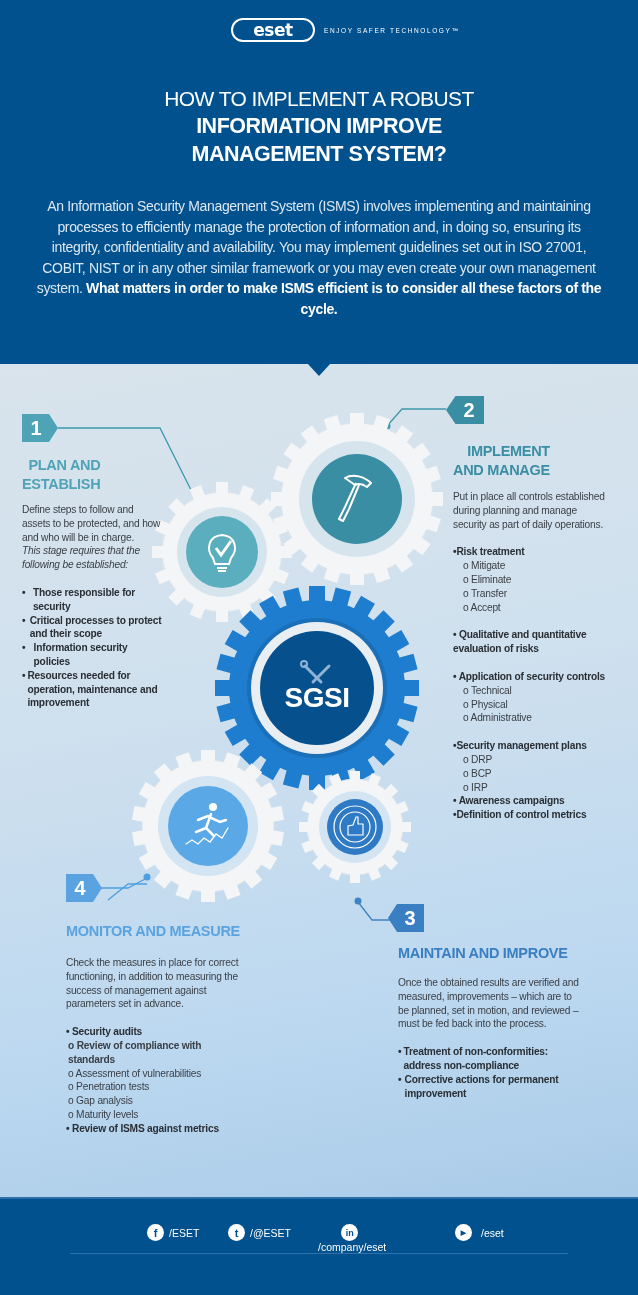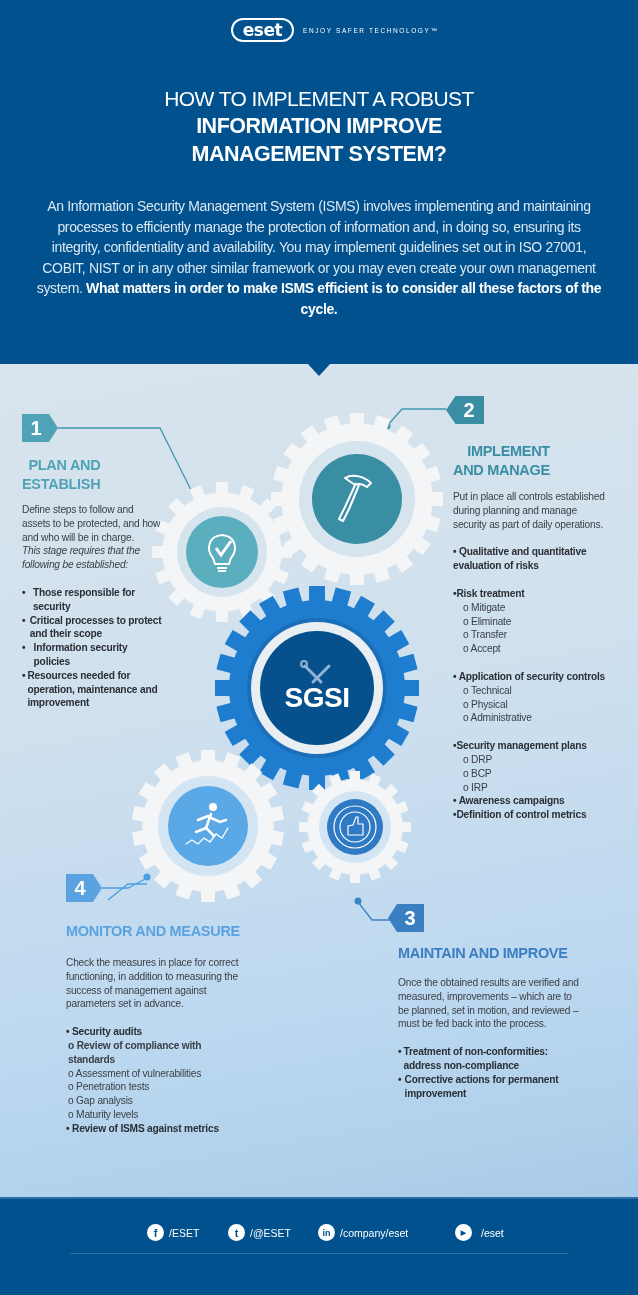--- a/index.html
+++ b/index.html
@@ -1,19 +1,19 @@
 <!DOCTYPE html>
 <html><head>
 <meta charset="utf-8">
 <style>
   * { box-sizing: border-box; margin: 0; padding: 0; }
   body { width: 638px; height: 1295px; font-family: "Liberation Sans", sans-serif; background: #00518d; overflow: hidden; position: relative; }
   .header { position: absolute; left: 0; top: 0; width: 638px; height: 364px; background: #00518d; }
   .logo { position: absolute; left: 231px; top: 18px; display: flex; align-items: center; }
-  .logo-badge { width: 63px; height: 24px; border: 2.5px solid #fff; border-radius: 12px; color: #fff; font-weight: bold; font-size: 17px; letter-spacing: -0.5px; display: flex; align-items: center; justify-content: center; font-family: "DejaVu Sans", sans-serif; }
+  .logo-badge { width: 84px; height: 24px; border: 2.5px solid #fff; border-radius: 12px; color: #fff; font-weight: bold; font-size: 17px; letter-spacing: -0.5px; display: flex; align-items: center; justify-content: center; font-family: "DejaVu Sans", sans-serif; }
   .tagline { color: #fff; font-size: 6.5px; letter-spacing: 1.6px; margin-left: 9px; }
   .title { position: absolute; left: 0; width: 638px; top: 86px; text-align: center; color: #fff; }
   .title .l1 { font-size: 21px; font-weight: 300; letter-spacing: -0.6px; line-height: 26px; }
   .title .l2 { font-size: 21.5px; font-weight: bold; letter-spacing: -0.5px; line-height: 28px; }
   .intro { position: absolute; left: 32px; width: 574px; top: 196px; text-align: center; color: #dce8f3; font-size: 14px; line-height: 20.5px; letter-spacing: -0.35px; }
   .intro b { color: #fff; }
   .pointer { position: absolute; left: 307px; top: 363px; width: 0; height: 0; border-left: 12px solid transparent; border-right: 12px solid transparent; border-top: 13px solid #00518d; z-index: 3; }
   .panel { position: absolute; left: 0; top: 364px; width: 638px; height: 833px; background: linear-gradient(170deg, #d9e4ec 0%, #cfe0ee 40%, #bcd8f0 75%, #a9cbe8 100%); overflow: hidden; }
   .footer { position: absolute; left: 0; top: 1197px; width: 638px; height: 98px; background: #00518d; border-top: 2px solid #2a6fa8; }
   .socials { position: absolute; top: 25px; left: 0; width: 638px; height: 22px; }
@@ -273,28 +273,28 @@
 
   <div class="badge" style="left:446px; top:32px; width:38px; background:#3a8ea4; clip-path: polygon(25% 0, 100% 0, 100% 100%, 25% 100%, 0 50%);">
     <span style="margin-left:8px;">2</span>
   </div>
   <div class="h" style="left:453px; top:78px; color:#3a8ea4;">
     <div>IMPLEMENT</div>
     <div>AND MANAGE</div>
   </div>
   <div class="txt" style="left:453px; top:126px; width:160px;">
     <div>Put in place all controls established during planning and manage security as part of daily operations.</div>
-    <div style="margin-top:14px;"><b>• </b><b>Qualitative and quantitative evaluation of risks</b></div>
     <div style="margin-top:14px;">
       <b>•</b><b>Risk treatment</b>
       <div class="sub">o <span>Mitigate</span></div>
       <div class="sub">o <span>Eliminate</span></div>
       <div class="sub">o <span>Transfer</span></div>
       <div class="sub">o <span>Accept</span></div>
     </div>
+    <div style="margin-top:14px;"><b>• </b><b>Qualitative and quantitative evaluation of risks</b></div>
     <div style="margin-top:14px;">
       <b>• </b><b>Application of security controls</b>
       <div class="sub">o <span>Technical</span></div>
       <div class="sub">o <span>Physical</span></div>
       <div class="sub">o <span>Administrative</span></div>
     </div>
     <div style="margin-top:14px;">
       <b>•</b><b>Security management plans</b>
       <div class="sub">o <span>DRP</span></div>
       <div class="sub">o <span>BCP</span></div>
@@ -343,21 +343,21 @@
 <div class="footer">
   <div class="socials">
     <div class="social" style="left:147px;">
       <span class="ico">f</span>
       <span>/ESET</span>
     </div>
     <div class="social" style="left:228px;">
       <span class="ico">t</span>
       <span>/@ESET</span>
     </div>
-    <div class="social" style="left:318px;">
+    <div class="social" style="left:318px;flex-direction:column;">
       <span class="ico" style="font-size:9px;">in</span>
       <span>/company/eset</span>
     </div>
     <div class="social" style="left:455px;">
       <span class="ico" style="font-size:7px;">▶</span>
       <span style="margin-left:4px;">/eset</span>
     </div>
   </div>
   <div class="fdivider"></div>
 </div>

